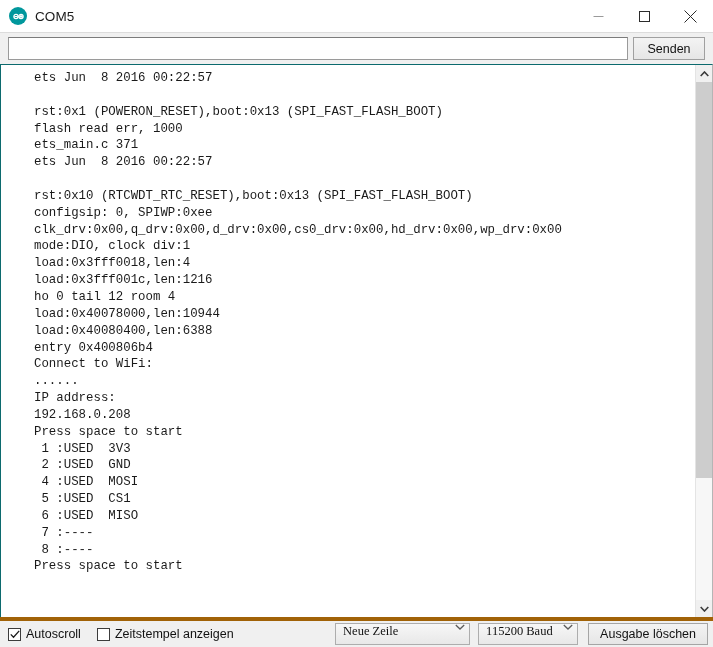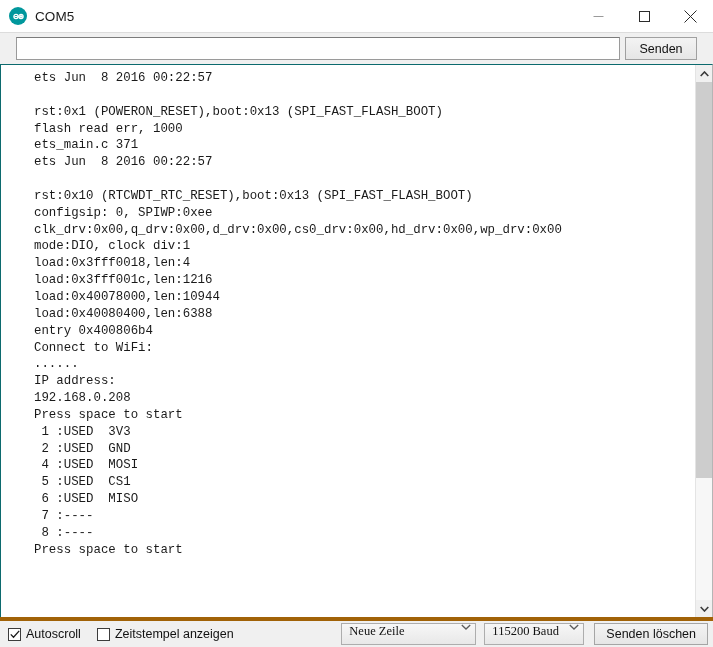--- a/index.html
+++ b/index.html
@@ -70,21 +70,21 @@
   }
   .cap-btn svg { display: block; }
 
   
   .sendrow {
     height: 31px;
     min-height: 31px;
     background: #f0f0f0;
     display: flex;
     align-items: center;
-    padding: 0 16px;
+    padding: 0 8px;
     box-sizing: border-box;
   }
   .send-input {
     flex: 1 1 auto;
     height: 23px;
     box-sizing: border-box;
     background: #ffffff;
     border: 1px solid #9a9a9a;
     border-top-color: #7b7b7b;
     font-family: "Liberation Sans", sans-serif;
@@ -294,20 +294,21 @@
         <div class="line">flash read err, 1000</div>
         <div class="line">ets_main.c 371</div>
         <div class="line">ets Jun  8 2016 00:22:57</div>
         <div class="line">&nbsp;</div>
         <div class="line">rst:0x10 (RTCWDT_RTC_RESET),boot:0x13 (SPI_FAST_FLASH_BOOT)</div>
         <div class="line">configsip: 0, SPIWP:0xee</div>
         <div class="line">clk_drv:0x00,q_drv:0x00,d_drv:0x00,cs0_drv:0x00,hd_drv:0x00,wp_drv:0x00</div>
         <div class="line">mode:DIO, clock div:1</div>
         <div class="line">load:0x3fff0018,len:4</div>
         <div class="line">load:0x3fff001c,len:1216</div>
+        <div class="line">ho 0 tail 12 room 4</div>
         <div class="line">load:0x40078000,len:10944</div>
         <div class="line">load:0x40080400,len:6388</div>
         <div class="line">entry 0x400806b4</div>
         <div class="line">Connect to WiFi:</div>
         <div class="line">......</div>
         <div class="line">IP address:</div>
         <div class="line">192.168.0.208</div>
         <div class="line">Press space to start</div>
         <div class="line"> 1 :USED  3V3</div>
         <div class="line"> 2 :USED  GND</div>
@@ -363,16 +364,16 @@
 
     <div class="combo combo-baud">
       <span class="cv">115200 Baud</span>
       <span class="chev">
         <svg width="10" height="6" viewBox="0 0 10 6">
             <path d="M0.8 1 L5 5 L9.2 1" fill="none" stroke="#5c5c5c" stroke-width="1.3"></path>
           </svg>
       </span>
     </div>
 
-    <button class="clear-button">Senden löschen</button>
+    <button class="clear-button">Ausgabe löschen</button>
   </div>
 
 </div>
 
 </body></html>

